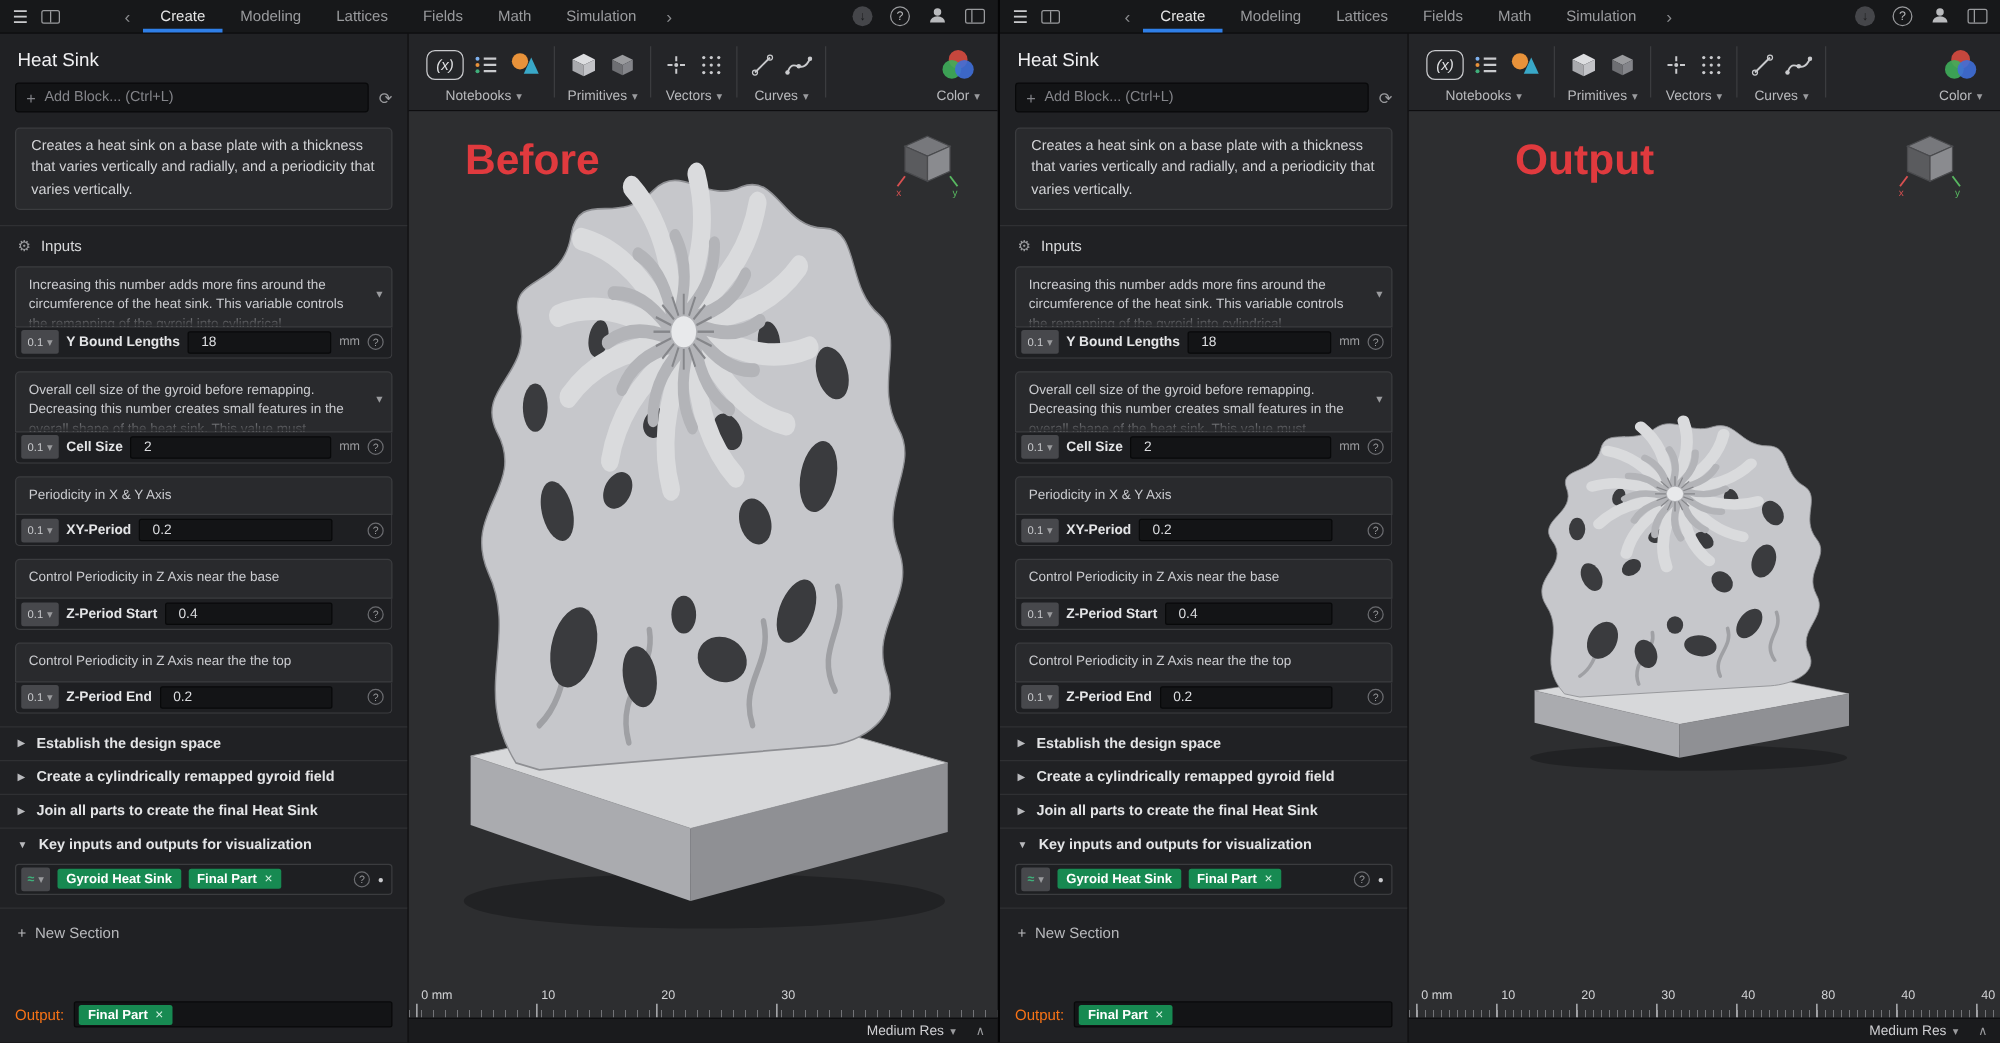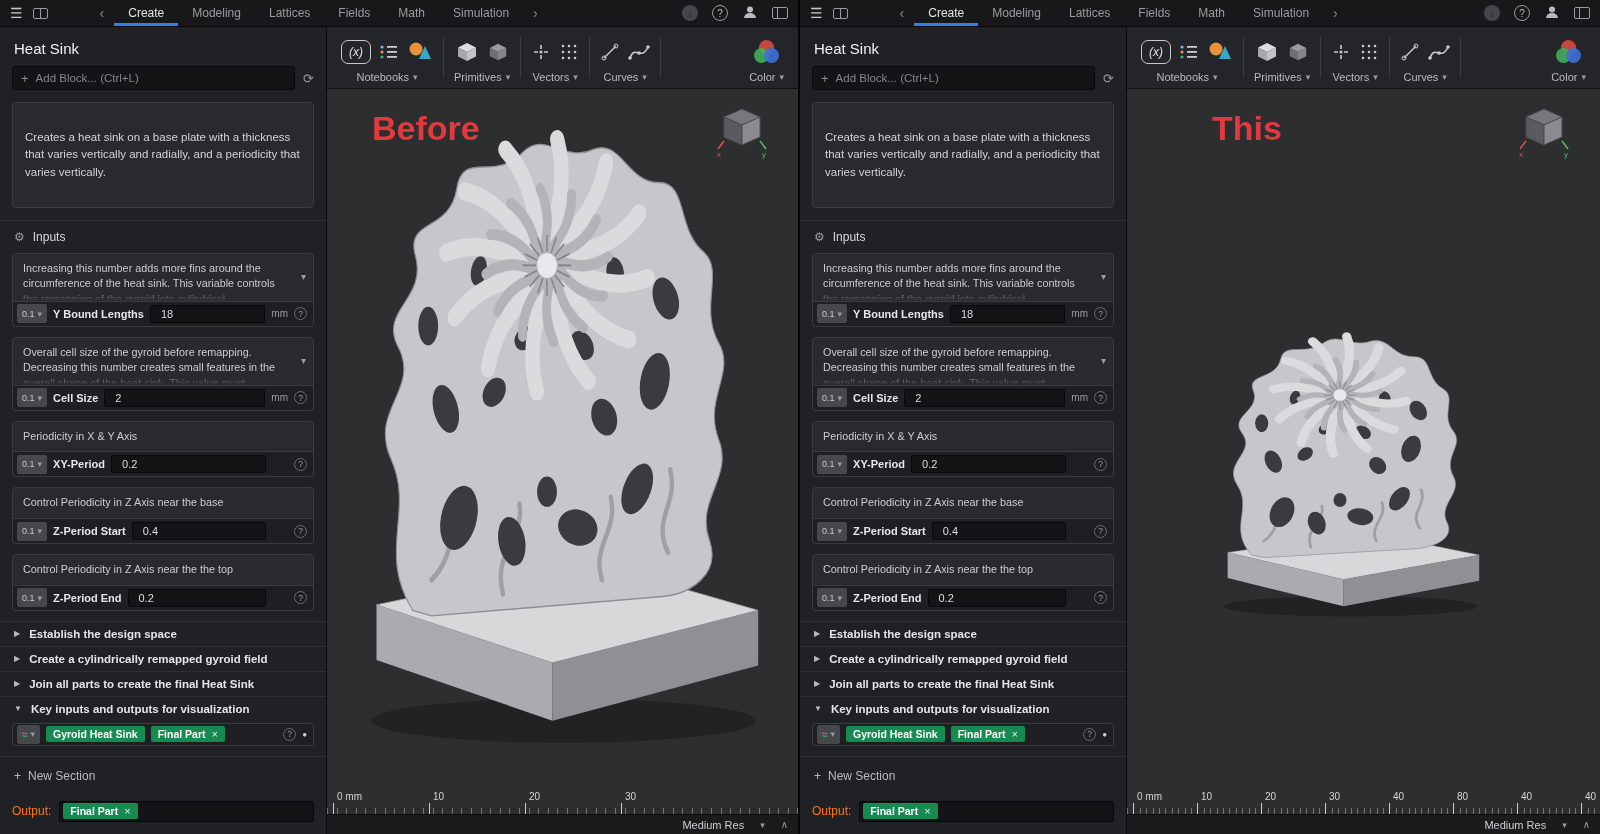--- a/index.html
+++ b/index.html
@@ -27,21 +27,21 @@
 
   .body-row { flex:1; display:flex; min-height:0; }
 
   
   .sidebar { flex:0 0 327px; width:327px; background:#202124; border-right:1px solid #0c0c0d; display:flex; flex-direction:column; overflow:hidden; }
   .sb-title { font-size:15px; color:#f0f0f2; padding:13px 14px 9px; }
   .add-row { display:flex; align-items:center; gap:8px; margin:0 12px; }
   .add-field { flex:1; height:24px; background:#131416; border:1px solid #08090a; border-radius:3px; display:flex; align-items:center; gap:7px; padding:0 8px; color:#84858a; font-size:11.5px; }
   .add-plus { color:#84858a; font-size:13px; }
   .sync-icon { color:#9a9b9e; font-size:13px; cursor:pointer; }
-  .sb-desc { margin:12px 12px 12px; background:#292a2d; border:1px solid #3b3c3f; border-radius:4px; padding:26px 12px; color:#d2d3d6; font-size:11.5px; line-height:1.5; }
+  .sb-desc { margin:12px 12px 12px; background:#292a2d; border:1px solid #3b3c3f; border-radius:4px; padding:6px 12px; color:#d2d3d6; font-size:11.5px; line-height:1.5; }
   .inputs-header { display:flex; align-items:center; gap:8px; padding:9px 14px; border-top:1px solid #2f3033; color:#d8d9db; font-size:12px; }
   .gear { font-size:12px; color:#9a9b9e; }
   .block { margin:0 12px 10px; }
   .block-desc { position:relative; background:#292a2d; border:1px solid #3b3c3f; border-radius:4px 4px 0 0; padding:7px 22px 7px 10px; color:#cbccd0; font-size:10.8px; line-height:1.45; }
   .block-desc.trunc { max-height:49px; overflow:hidden; }
   .block-desc.trunc::after { content:""; position:absolute; left:0; right:0; bottom:0; height:13px; background:linear-gradient(rgba(41,42,45,0), #292a2d); }
   .desc-caret { position:absolute; right:7px; top:50%; transform:translateY(-50%); color:#9a9b9e; font-size:10px; z-index:2; }
   .block-row { display:flex; align-items:center; gap:6px; background:#1e1f22; border:1px solid #3b3c3f; border-top:none; border-radius:0 0 4px 4px; height:25px; padding:0 6px 0 4px; }
   .chip { display:flex; align-items:center; gap:3px; background:#47484c; border-radius:2px; height:19px; padding:0 5px; color:#c9cacd; font-size:9px; flex:0 0 auto; cursor:pointer; }
   .caret { font-size:9px; color:#9a9b9e; }
@@ -85,21 +85,21 @@
   .panel-0 .model { left:0px; top:8px; width:440px; height:690px; }
   .panel-1 .model { left:68px; top:228px; width:290px; height:320px; }
   .model-svg { width:100%; height:100%; display:block; }
 
   .ruler { position:absolute; left:0; right:0; bottom:0; height:26px; }
   .minor-ticks { position:absolute; left:0; right:0; bottom:0; height:6px; }
   .tick { position:absolute; bottom:0; width:1px; height:11px; background:#c9cacd; }
   .tick-label { position:absolute; bottom:12px; font-size:10px; color:#d2d3d5; white-space:nowrap; }
 
   .statusbar { flex:0 0 20px; background:#1a1b1d; border-top:1px solid #0a0a0b; display:flex; align-items:center; justify-content:flex-end; gap:16px; padding:0 10px; font-size:11px; color:#cfcfd2; }
-  .res-select { display:flex; align-items:center; gap:16px; cursor:pointer; }
+  .res-select { display:flex; align-items:center; gap:5px; cursor:pointer; }
   .collapse-caret { color:#9a9b9e; font-size:10px; cursor:pointer; }
 
   
   .overlay-title { position:absolute; top:26px; left:50%; transform:translateX(-50%); color:#e03a3e; font-size:46px; font-weight:bold; z-index:60; white-space:nowrap; }
   .overlay-label { position:absolute; color:#e03a3e; font-size:34px; font-weight:bold; z-index:55; }
   .panel-0 .overlay-label { left:45px; top:20px; }
   .panel-1 .overlay-label { left:85px; top:20px; }
 </style>
 </head>
 <body>
@@ -768,21 +768,21 @@
                 </span>
           </div>
           <div class="tool-label">
                 <span>Color</span>
                 <span class="caret">▾</span>
               </div>
         </div>
       </div>
 
       <div class="viewport">
-        <div class="overlay-label">This</div>
+        <div class="overlay-label">Output</div>
         <div class="view-cube">
           <svg width="52" height="56" viewBox="0 0 52 56">
             <polygon points="26,6 44,14 26,22 8,14" fill="#77787c" stroke="#4a4b4e"></polygon>
             <polygon points="8,14 26,22 26,42 8,34" fill="#5a5b5e" stroke="#4a4b4e"></polygon>
             <polygon points="44,14 26,22 26,42 44,34" fill="#8a8b8f" stroke="#4a4b4e"></polygon>
             <line x1="8" y1="38" x2="2" y2="46" stroke="#d85050" stroke-width="1.5"></line>
             <text x="1" y="54" fill="#d85050" font-size="8">x</text>
             <line x1="44" y1="38" x2="50" y2="46" stroke="#58b860" stroke-width="1.5"></line>
             <text x="46" y="54" fill="#58b860" font-size="8">y</text>
           </svg>

